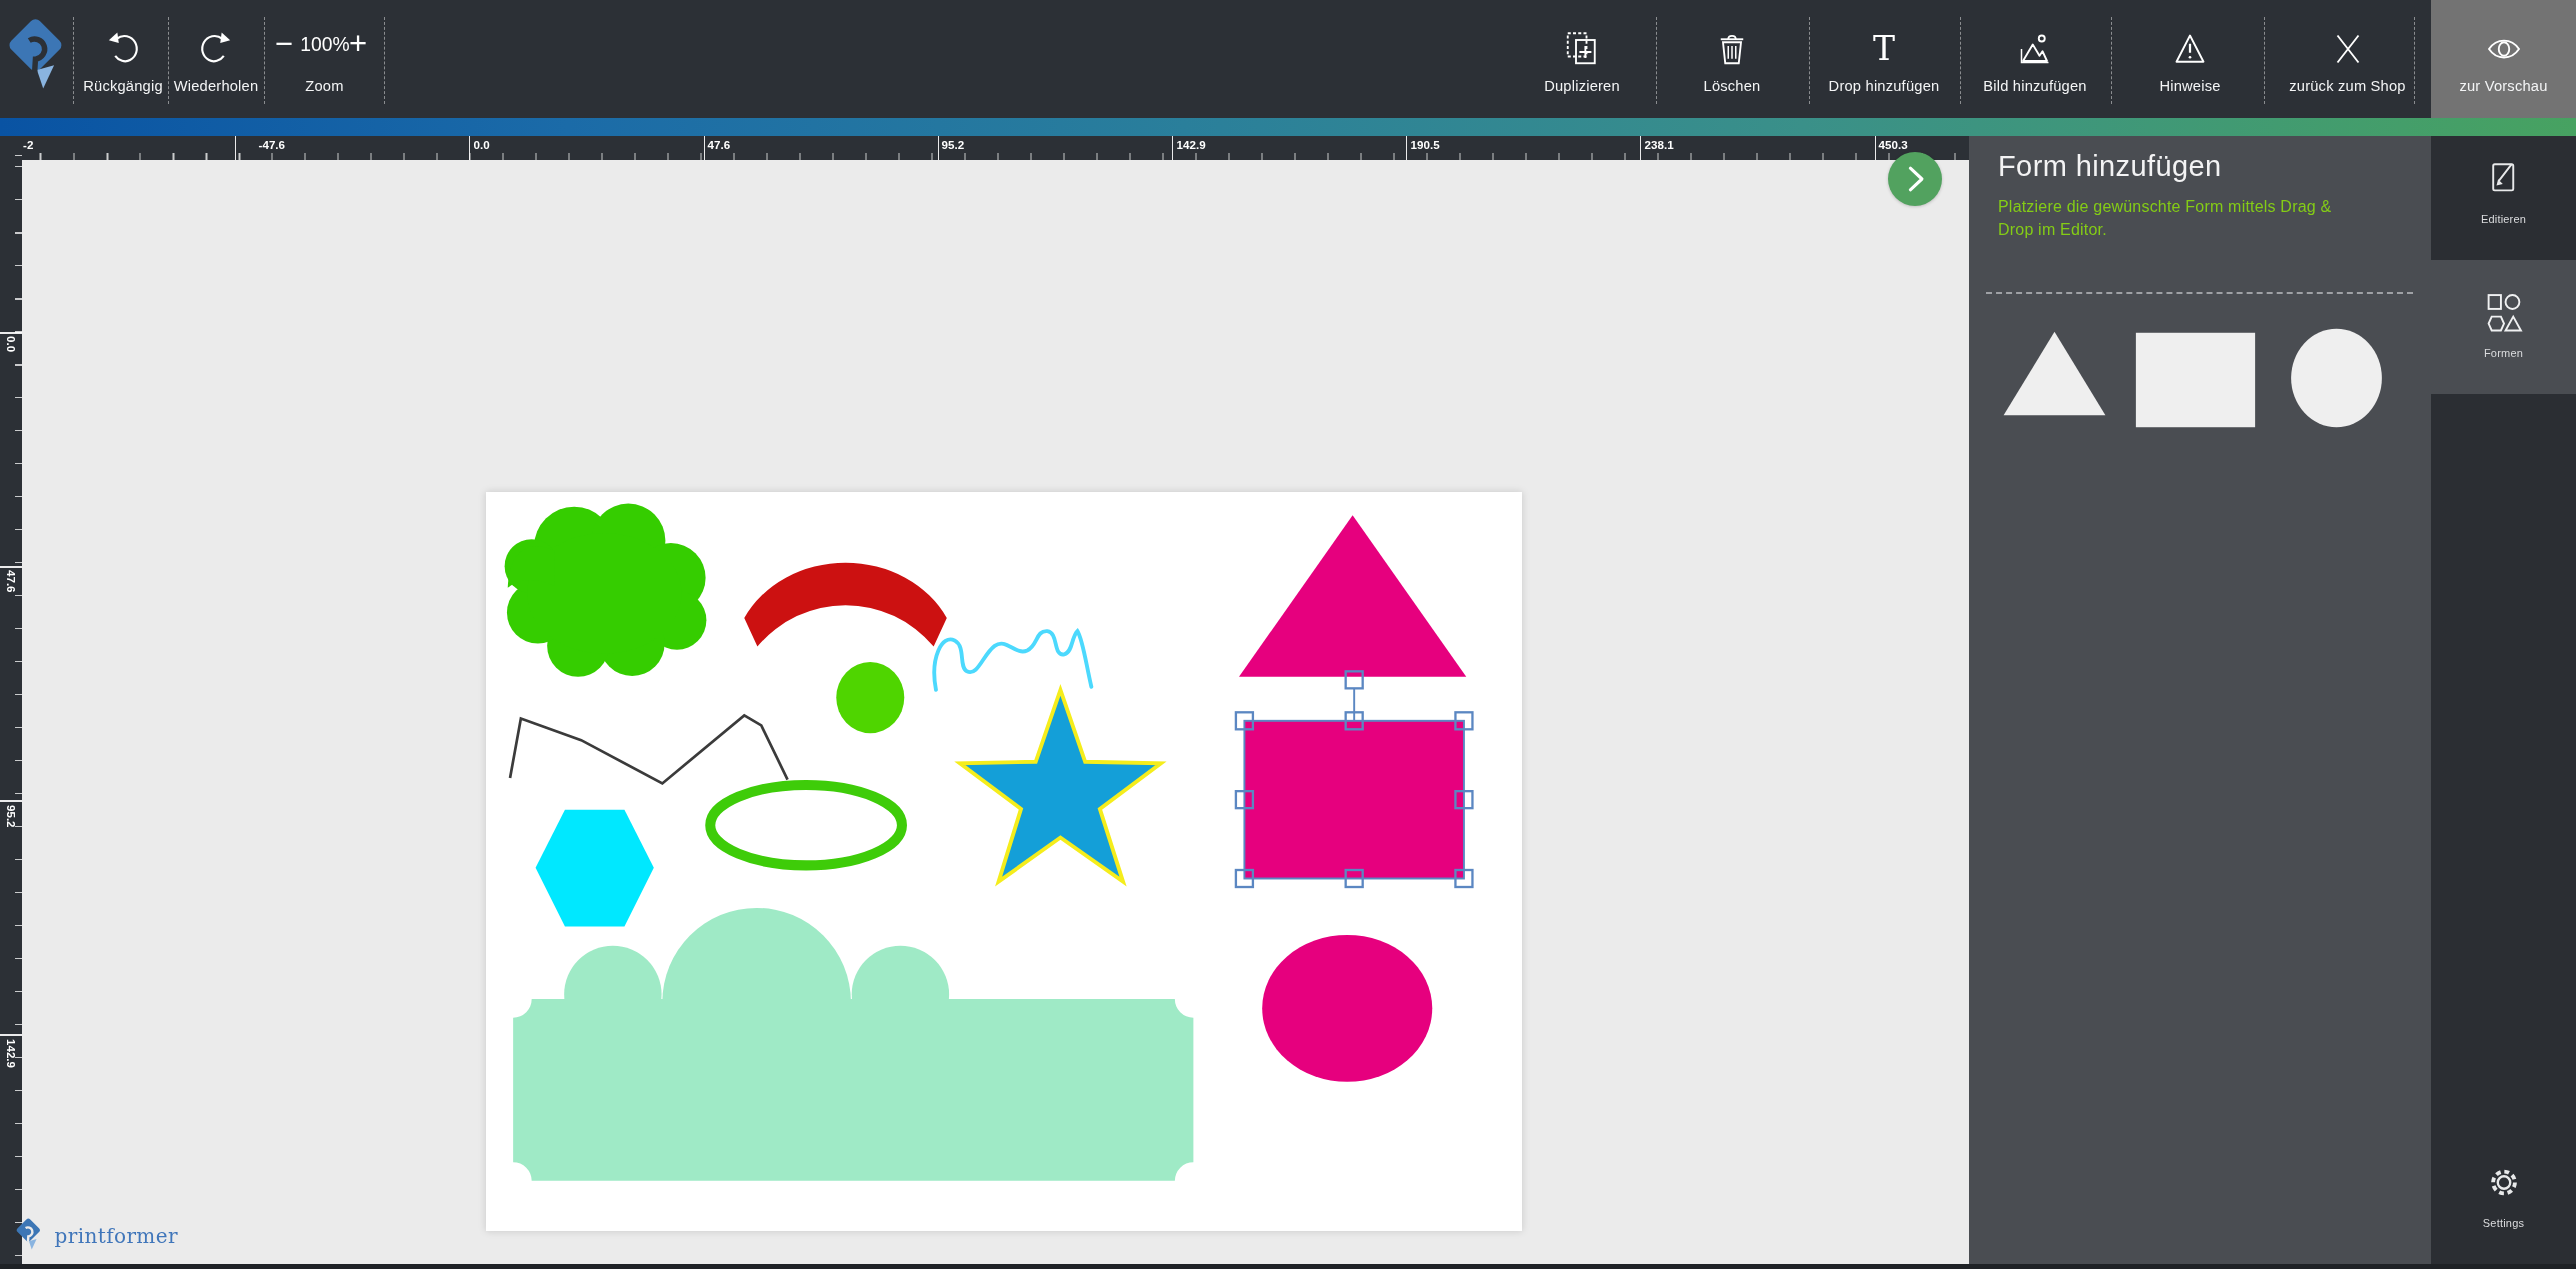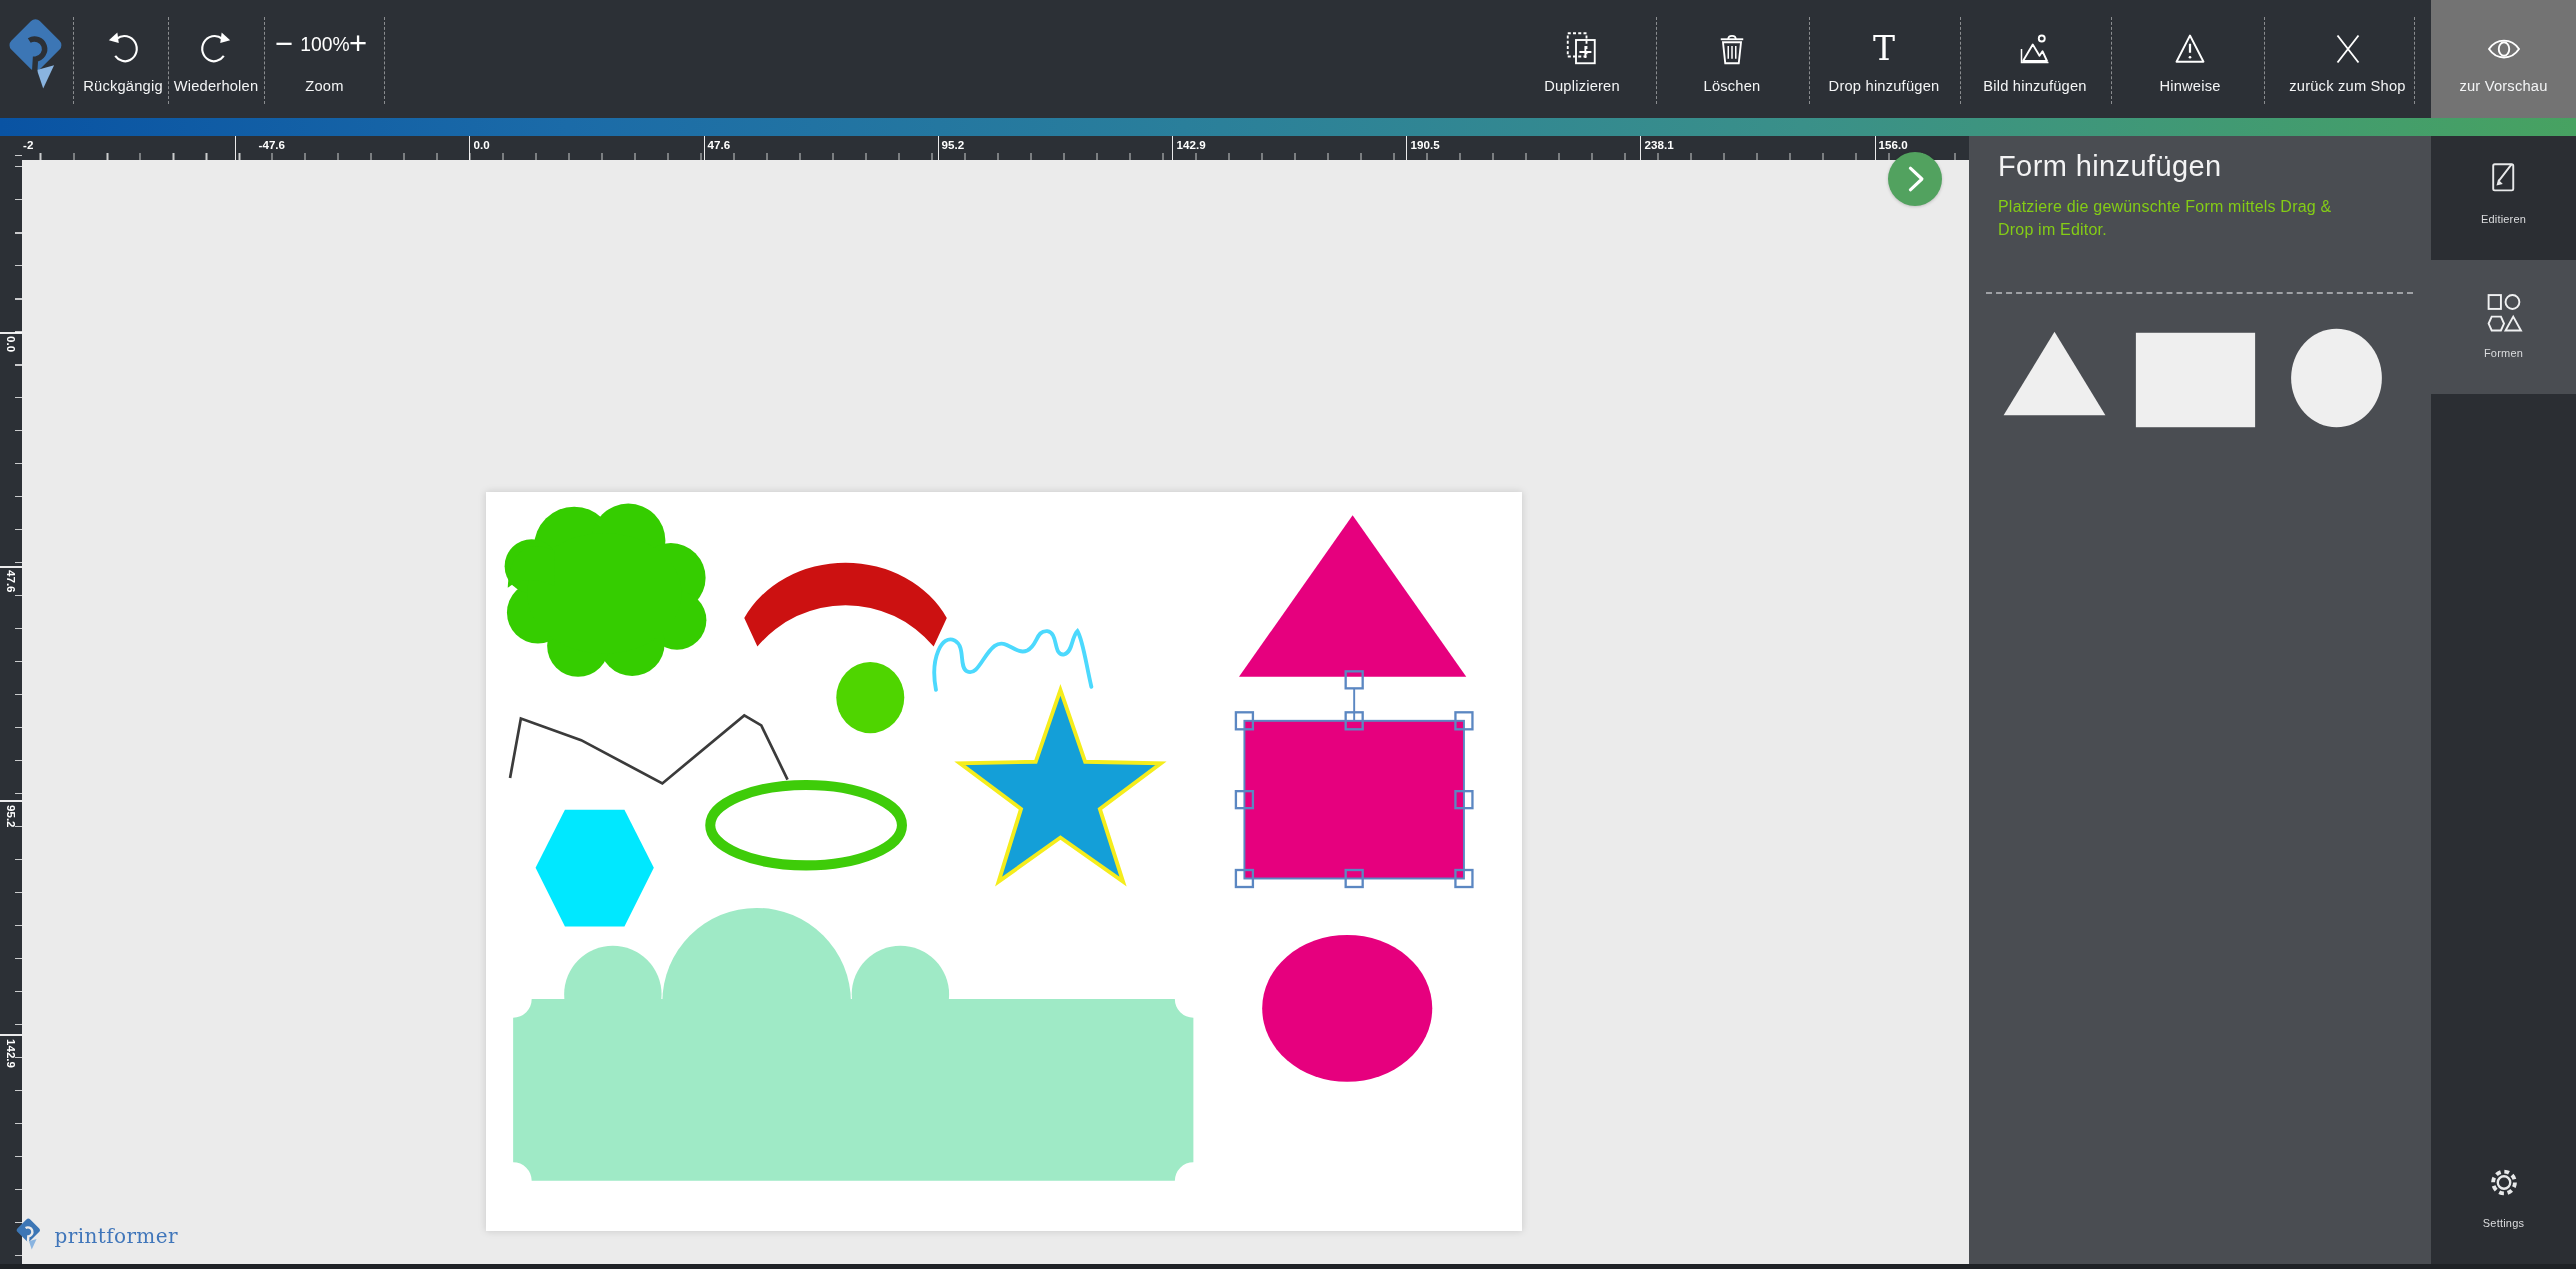--- a/index.html
+++ b/index.html
@@ -183,21 +183,21 @@
     <b class="hlab" style="left: 686px;">47.6</b>
     <i class="htick" style="left: 916px;"></i>
     <b class="hlab" style="left: 920px;">95.2</b>
     <i class="htick" style="left: 1150px;"></i>
     <b class="hlab" style="left: 1155px;">142.9</b>
     <i class="htick" style="left: 1384px;"></i>
     <b class="hlab" style="left: 1389px; text-align: right;">190.5</b>
     <i class="htick" style="left: 1618px;"></i>
     <b class="hlab" style="left: 1623px;">238.1</b>
     <i class="htick" style="left: 1853px;"></i>
-    <b class="hlab" style="left: 1857px;">156.0</b>
+    <b class="hlab" style="left: 1857px;">450.3</b>
   </div>
 <div id="vruler">
     <div id="vminor"></div>
     <i class="vtick" style="top: 196px;"></i>
     <b class="vlab" style="top: 200px;">0.0</b>
     <i class="vtick" style="top: 430px;"></i>
     <b class="vlab" style="top: 434px;">47.6</b>
     <i class="vtick" style="top: 664px;"></i>
     <b class="vlab" style="top: 669px;">95.2</b>
     <i class="vtick" style="top: 898px;"></i>

